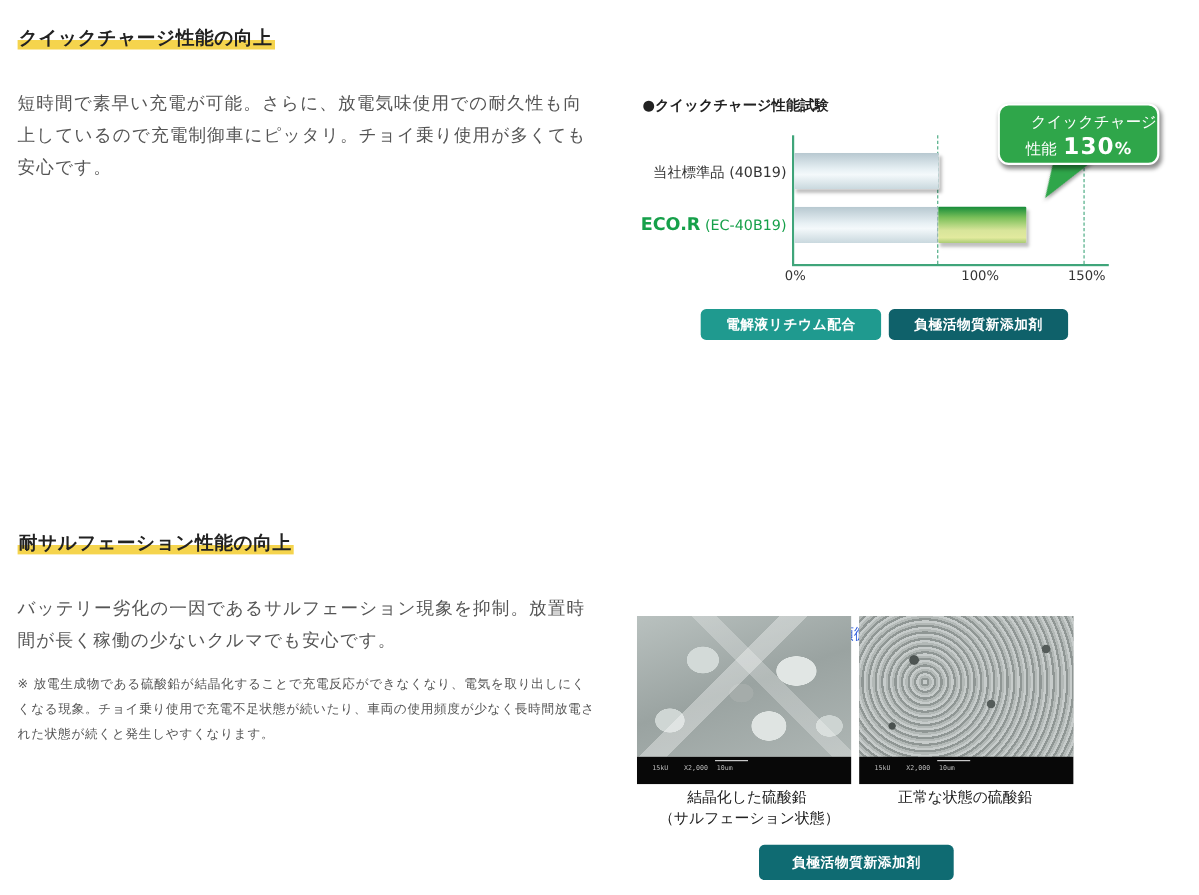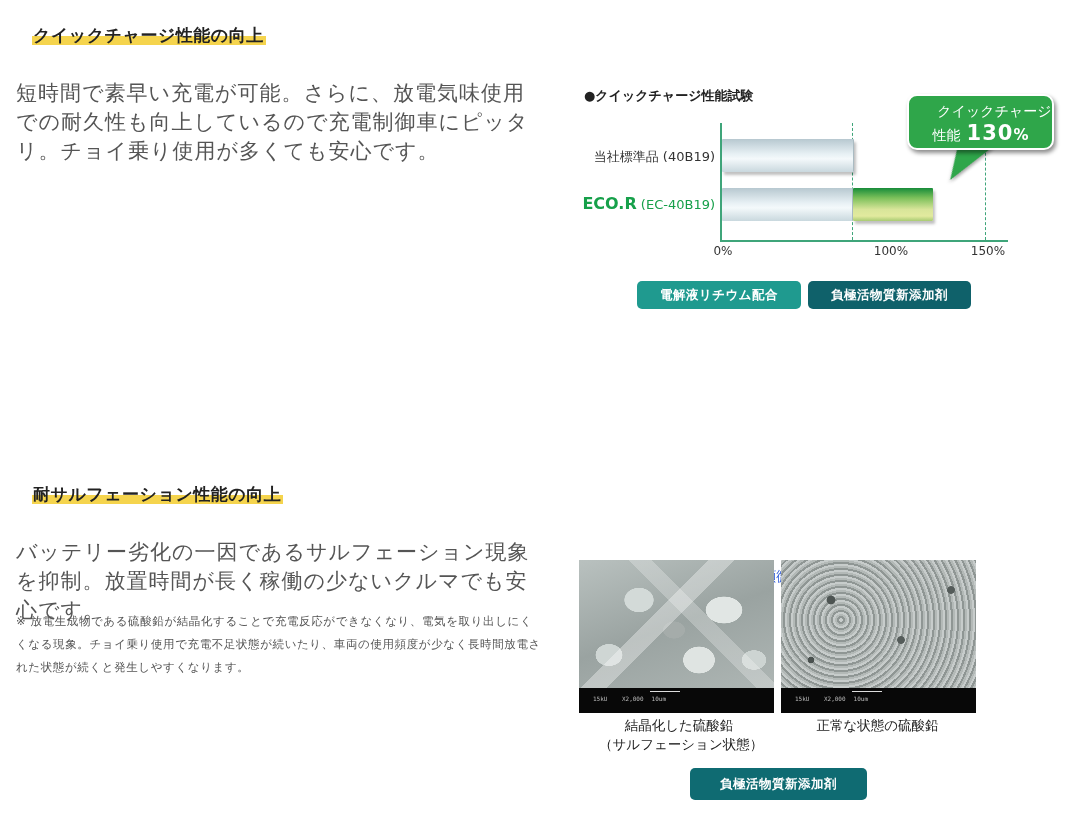--- a/index.html
+++ b/index.html
@@ -3,29 +3,29 @@
 <meta charset="utf-8">
 <style>
   * { box-sizing: border-box; margin: 0; padding: 0; }
   html, body { width: 1090px; height: 814px; background: #ffffff; overflow: hidden; }
   body { position: relative; font-family: "DejaVu Sans", "Liberation Sans", sans-serif; color: #333333; }
 
   .section { position: absolute; left: 0; width: 1090px; }
 
   
   .heading {
-    position: absolute; left: 32px;
+    position: absolute; left: 16px;
     font-size: 17px; font-weight: bold; color: #222222; letter-spacing: 0.5px;
     padding: 0 2px 0 1px; line-height: 20px; white-space: nowrap;
     background: linear-gradient(to bottom, transparent 0, transparent 55%, #f5d44d 55%, #f5d44d 100%);
   }
 
   .body-text {
     position: absolute; left: 16px; width: 520px;
-    font-size: 21px; line-height: 29px; color: #555555; letter-spacing: 1px;
+    font-size: 16px; line-height: 29px; color: #555555; letter-spacing: 1px;
   }
   .note-text {
     position: absolute; left: 16px; width: 525px;
     font-size: 11.5px; line-height: 23px; color: #555555; letter-spacing: 0.6px;
   }
 
   
   .chart-title {
     position: absolute; left: 584px; top: 87px;
     font-size: 13px; font-weight: bold; color: #222; white-space: nowrap;

